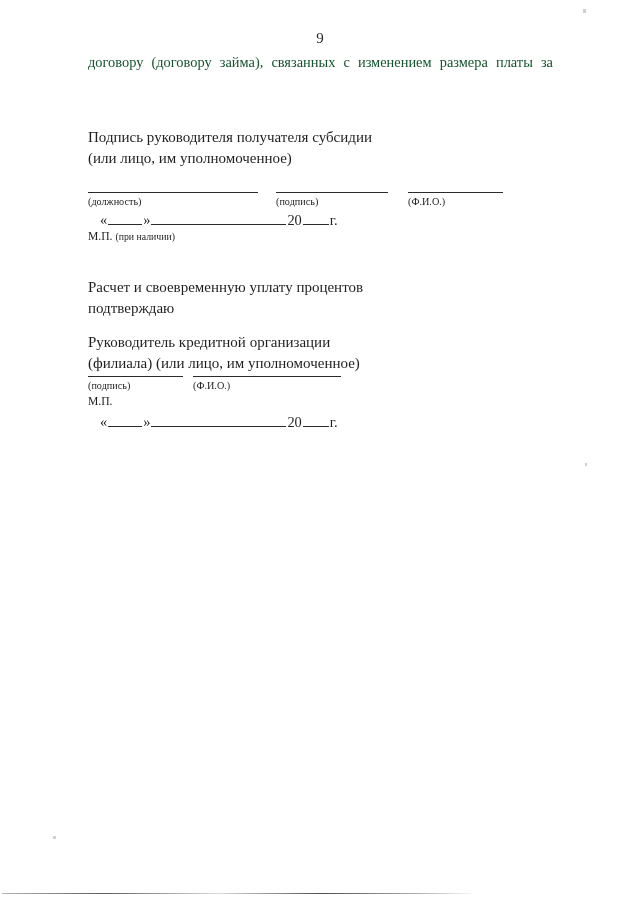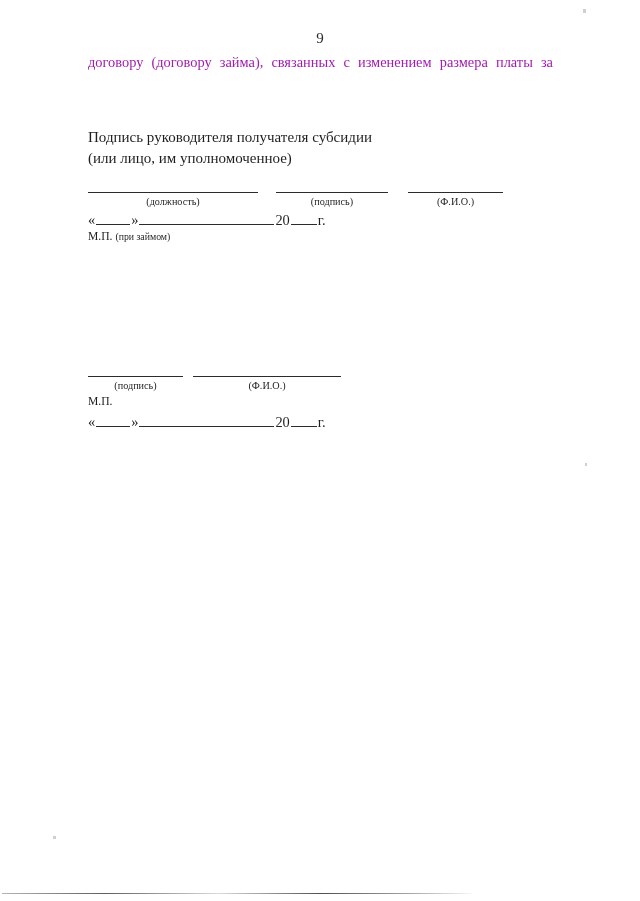--- a/index.html
+++ b/index.html
@@ -35,21 +35,21 @@
 
   
   .para {
     position: absolute;
     left: 88px;
     width: 465px;
     text-align: justify;
     text-justify: inter-word;
     font-size: 14.4px;
     line-height: 19.6px;
-    color: #a21caf;
+    color: #14532d;
   }
   .para .ln {
     display: block;
     white-space: nowrap;
   }
   .para .ln.justify {
     text-align: justify;
     text-align-last: justify;
     white-space: normal;
   }
@@ -70,31 +70,31 @@
     height: 0;
     border-top: 1px solid #2b2b2b;
   }
 
   
   .caption {
     position: absolute;
     font-size: 10.2px;
     line-height: 12px;
     color: #232323;
-    text-align: center;
     white-space: nowrap;
   }
 
   
   .dateline {
     position: absolute;
     font-size: 14.4px;
     line-height: 18px;
     color: #1f1f1f;
     white-space: nowrap;
+    margin-left: 12px;
   }
   .dateline .gap {
     display: inline-block;
     border-bottom: 1px solid #2b2b2b;
     vertical-align: baseline;
     height: 13px;
     margin: 0 1px;
   }
   .g-day  { width: 34px; }
   .g-month{ width: 135px; }
@@ -153,24 +153,28 @@
   <div class="caption" style="left:88px;  top:196px; width:170px;">(должность)</div>
   <div class="caption" style="left:276px; top:196px; width:112px;">(подпись)</div>
   <div class="caption" style="left:408px; top:196px; width:95px;">(Ф.И.О.)</div>
 
   <div class="dateline" style="left:88px; top:211px;">
     <span>«</span><span class="gap g-day"></span><span>»</span><span class="gap g-month"></span><span>20</span><span class="gap g-year"></span><span>г.</span>
   </div>
 
   <div class="stamp" style="left:88px; top:230px;">
     <span>М.П.</span>
-    <span class="small">(при займом)</span>
+    <span class="small">(при наличии)</span>
   </div>
 
+  <div class="block" style="top:277px;">Расчет и своевременную уплату процентов
+подтверждаю</div>
 
+  <div class="block" style="top:332px;">Руководитель кредитной организации
+(филиала) (или лицо, им уполномоченное)</div>
 
   <div class="rule" style="left:88px;  top:376px; width:95px;"></div>
   <div class="rule" style="left:193px; top:376px; width:148px;"></div>
 
   <div class="caption" style="left:88px;  top:380px; width:95px;">(подпись)</div>
   <div class="caption" style="left:193px; top:380px; width:148px;">(Ф.И.О.)</div>
 
   <div class="stamp" style="left:88px; top:395px;">М.П.</div>
 
   <div class="dateline" style="left:88px; top:413px;">

